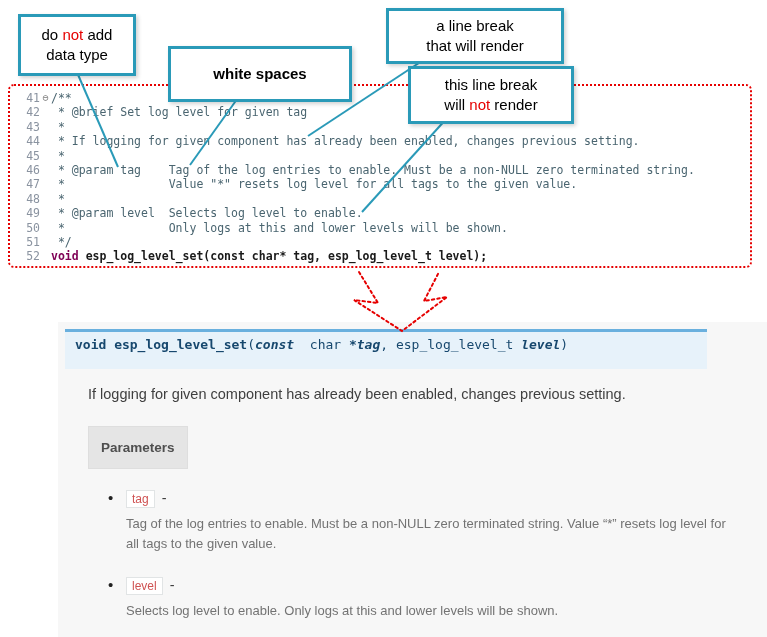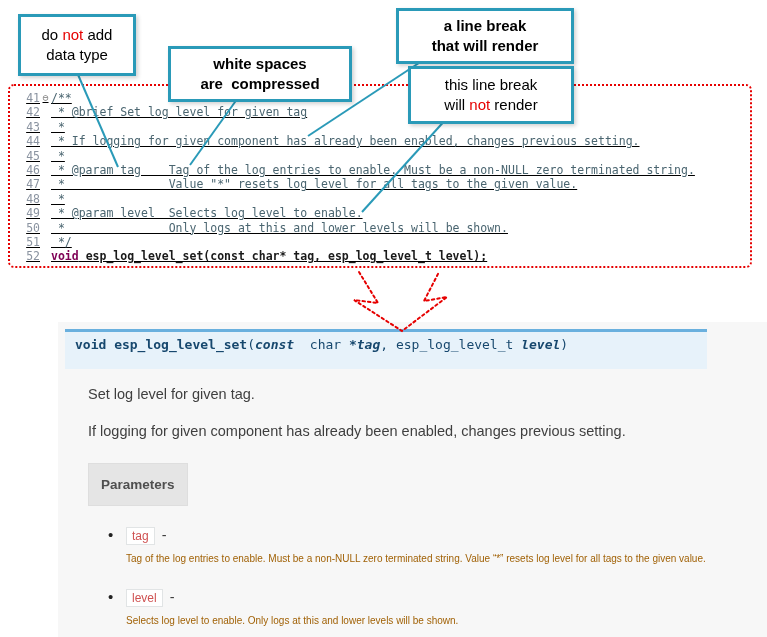--- a/index.html
+++ b/index.html
@@ -8,33 +8,33 @@
 
   
   .callout{position:absolute;z-index:6;background:#ffffff;border:3px solid #2a9ab8;
            box-shadow:2px 2px 4px rgba(0,0,0,.18);
            display:flex;flex-direction:column;justify-content:center;align-items:center;
            font-size:15px;color:#000;text-align:center;line-height:1.35;}
   .callout .cl{white-space:pre;}
   .callout .red{color:#e60000;}
   #co1{left:18px;top:14px;width:112px;height:56px;}
   #co2{left:168px;top:46px;width:178px;height:50px;font-weight:bold;}
-  #co3{left:396px;top:8px;width:172px;height:50px;font-weight:bold;}
+  #co3{left:386px;top:8px;width:172px;height:50px;}
   #co4{left:408px;top:66px;width:160px;height:52px;}
 
   
   .overlay{position:absolute;left:0;top:0;z-index:5;pointer-events:none;}
   .tealline{stroke:#2a9ab8;stroke-width:2;}
   .redarrow{fill:none;stroke:#e60000;stroke-width:2;stroke-dasharray:2.5 3;stroke-linecap:round;}
 
   
   .codeblock{position:absolute;left:8px;top:84px;width:744px;height:184px;z-index:1;
              box-sizing:border-box;border:2px dotted #e60000;border-radius:6px;background:#ffffff;
              padding:5px 4px 4px 4px;font-family:"DejaVu Sans Mono",monospace;font-size:11.5px;}
-  .crow{display:flex;line-height:14.4px;height:14.4px;text-decoration:underline;}
+  .crow{display:flex;line-height:14.4px;height:14.4px;}
   .ln{width:26px;text-align:right;color:#8a93a0;flex:none;}
   .fold{width:11px;text-align:center;color:#7d7d7d;flex:none;font-size:10px;}
   .src{white-space:pre;color:#4a6570;}
   .srccode{white-space:pre;color:#1a1a1a;font-weight:bold;}
   .kw{color:#7f0055;font-weight:bold;}
 
   
   .docpanel{position:absolute;left:58px;top:322px;width:709px;height:315px;background:#f7f7f7;
             box-sizing:border-box;z-index:0;color:#3f3f3f;}
   .sigbar{margin:7px 60px 0 7px;background:#e7f2fa;border-top:3px solid #6ab0de;
@@ -45,21 +45,21 @@
   .docpara{margin:15px 0 0 30px;font-size:14.5px;line-height:1.5;color:#3f3f3f;}
   .paramslabel{display:inline-block;margin:20px 0 0 30px;background:#e5e5e5;border:1px solid #dedede;
                padding:13px 12px;font-size:13.5px;font-weight:bold;color:#4f4f4f;}
   ul.paramlist{list-style:none;margin:20px 0 0 0;padding:0;}
   ul.paramlist li{position:relative;margin-left:50px;padding-left:18px;}
   ul.paramlist li + li{margin-top:22px;}
   ul.paramlist li::before{content:"\2022";position:absolute;left:0;top:0;color:#222;font-size:15px;}
   .lit{font-family:Liberation Sans, sans-serif;font-size:12px;color:#cf5252;background:#ffffff;
        border:1px solid #e1e4e5;padding:1px 5px;}
   .dash{margin-left:7px;font-size:14.5px;color:#3f3f3f;}
-  .pdesc{margin:7px 0 0 0;width:604px;font-size:10px;line-height:1.55;color:#a16207;}
+  .pdesc{margin:7px 0 0 0;width:604px;font-size:13px;line-height:1.55;color:#737373;}
 </style>
 </head>
 <body>
 
 <div id="stage">
 
   <div class="codeblock">
     <div class="crow">
         <span class="ln">41</span>
         <span class="fold">⊖</span>
@@ -130,37 +130,35 @@
     <path class="redarrow" d="M 359 272 L 378 303 L 354 300 L 402 331 L 447 297 L 424 301 L 439 272"></path>
   </svg>
 
   <div class="callout" id="co1">
     <div class="cl"><span>do </span><span class="red">not</span><span> add</span></div>
     <div class="cl">data type</div>
   </div>
 
   <div class="callout" id="co2">
     <div class="cl">white spaces</div>
-    <div class="cl">are  compressed</div>
   </div>
 
   <div class="callout" id="co3">
     <div class="cl">a line break</div>
     <div class="cl">that will render</div>
   </div>
 
   <div class="callout" id="co4">
     <div class="cl">this line break</div>
     <div class="cl"><span>will </span><span class="red">not</span><span> render</span></div>
   </div>
 
   <div class="docpanel">
     <div class="sigbar"><span class="b">void </span><span class="b">esp_log_level_set</span><span>(</span><span class="bi">const</span><span>  char </span><span class="bi">*tag</span><span>, </span><span>esp_log_level_t </span><span class="bi">level</span><span>)</span></div>
 
-    <p class="docpara">Set log level for given tag.</p>
     <p class="docpara">If logging for given component has already been enabled, changes previous setting.</p>
 
     <div class="paramslabel">Parameters</div>
 
     <ul class="paramlist">
       <li>
         <span class="lit">tag</span><span class="dash">-</span>
         <p class="pdesc">Tag of the log entries to enable. Must be a non-NULL zero terminated string. Value “*” resets log level for all tags to the given value.</p>
       </li>
       <li>

